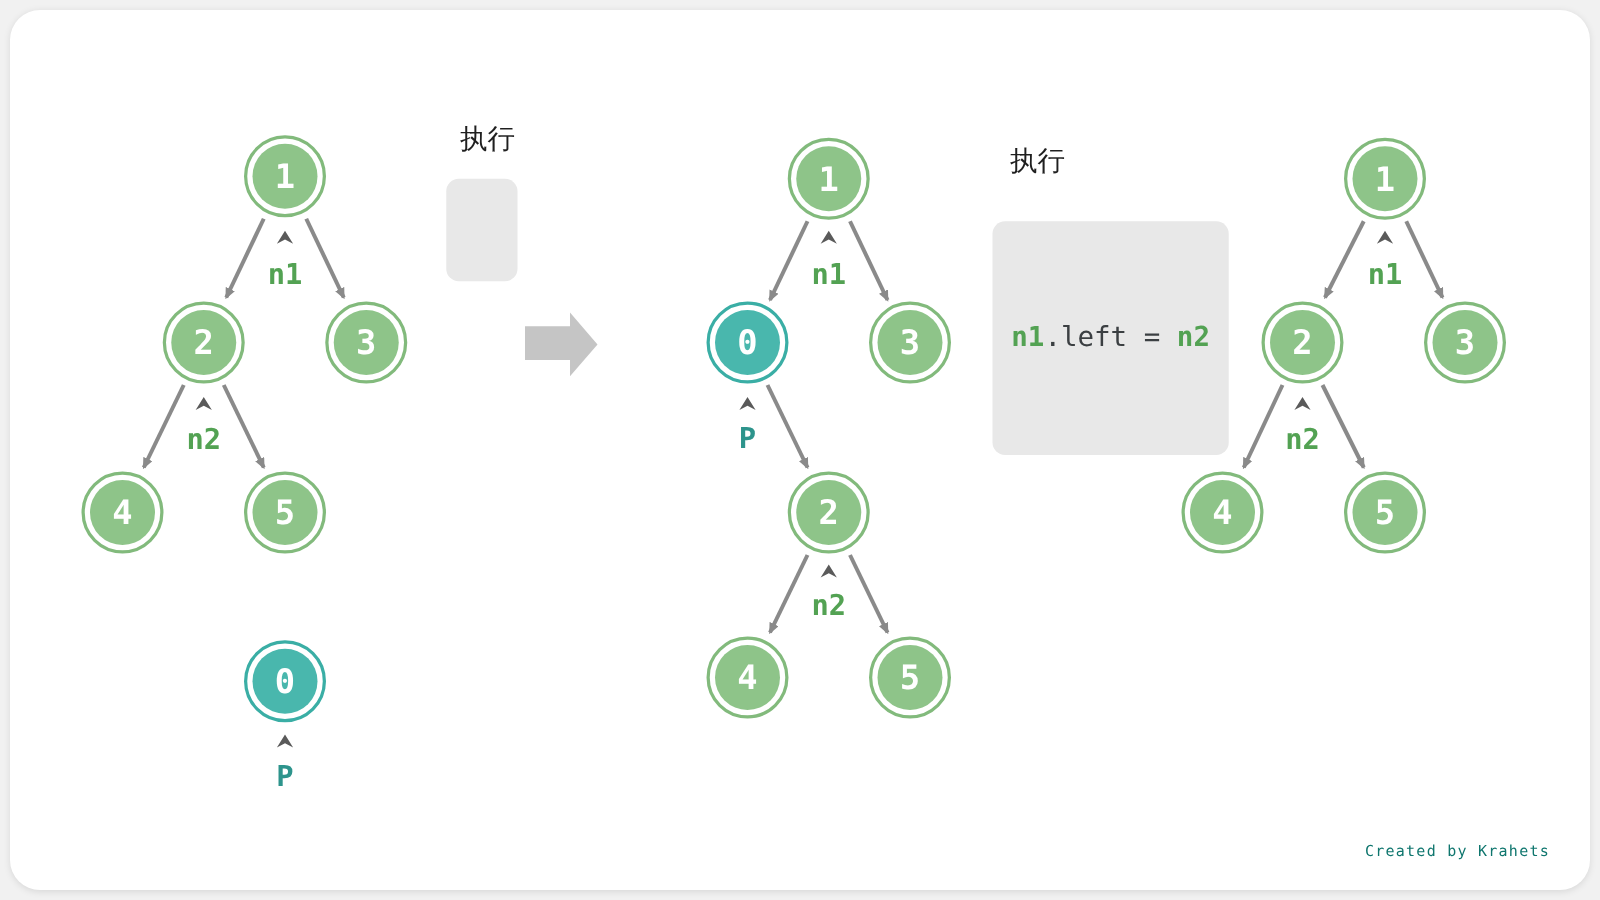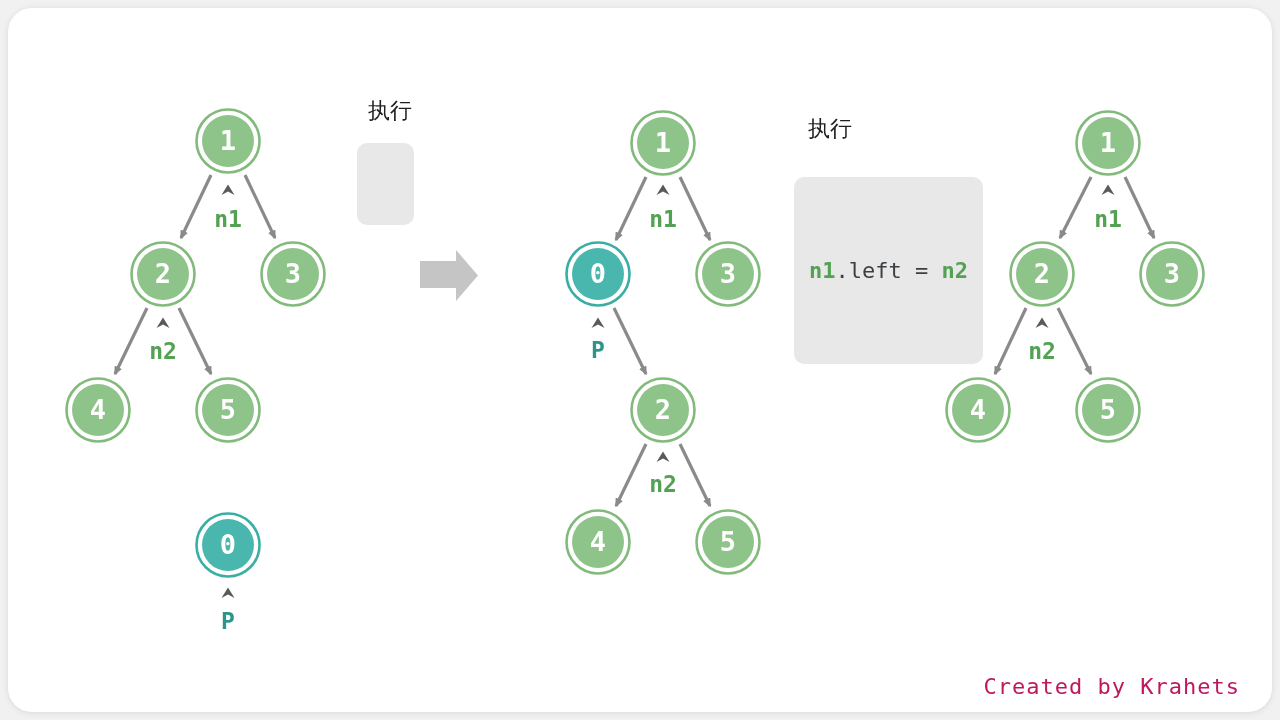--- a/index.html
+++ b/index.html
@@ -64,23 +64,23 @@
     white-space:pre;
   }
   .tok-plain{ color:#3b3f42; }
   .tok-green{ color:#53a253; font-weight:bold; }
   .tok-teal{ color:#2d948c; font-weight:bold; }
   .watermark{
     position:absolute;
     right:40px;
     top:674px;
     font-family:"DejaVu Sans Mono", monospace;
-    font-size:22px;
+    font-size:12px;
     letter-spacing:1px;
-    color:#be185d;
+    color:#0f766e;
   }
 </style>
 </head>
 <body>
 
 <div class="stage">
   <div class="card"></div>
 
   <svg class="diagram" viewBox="0 0 1280 720">
     <defs>

